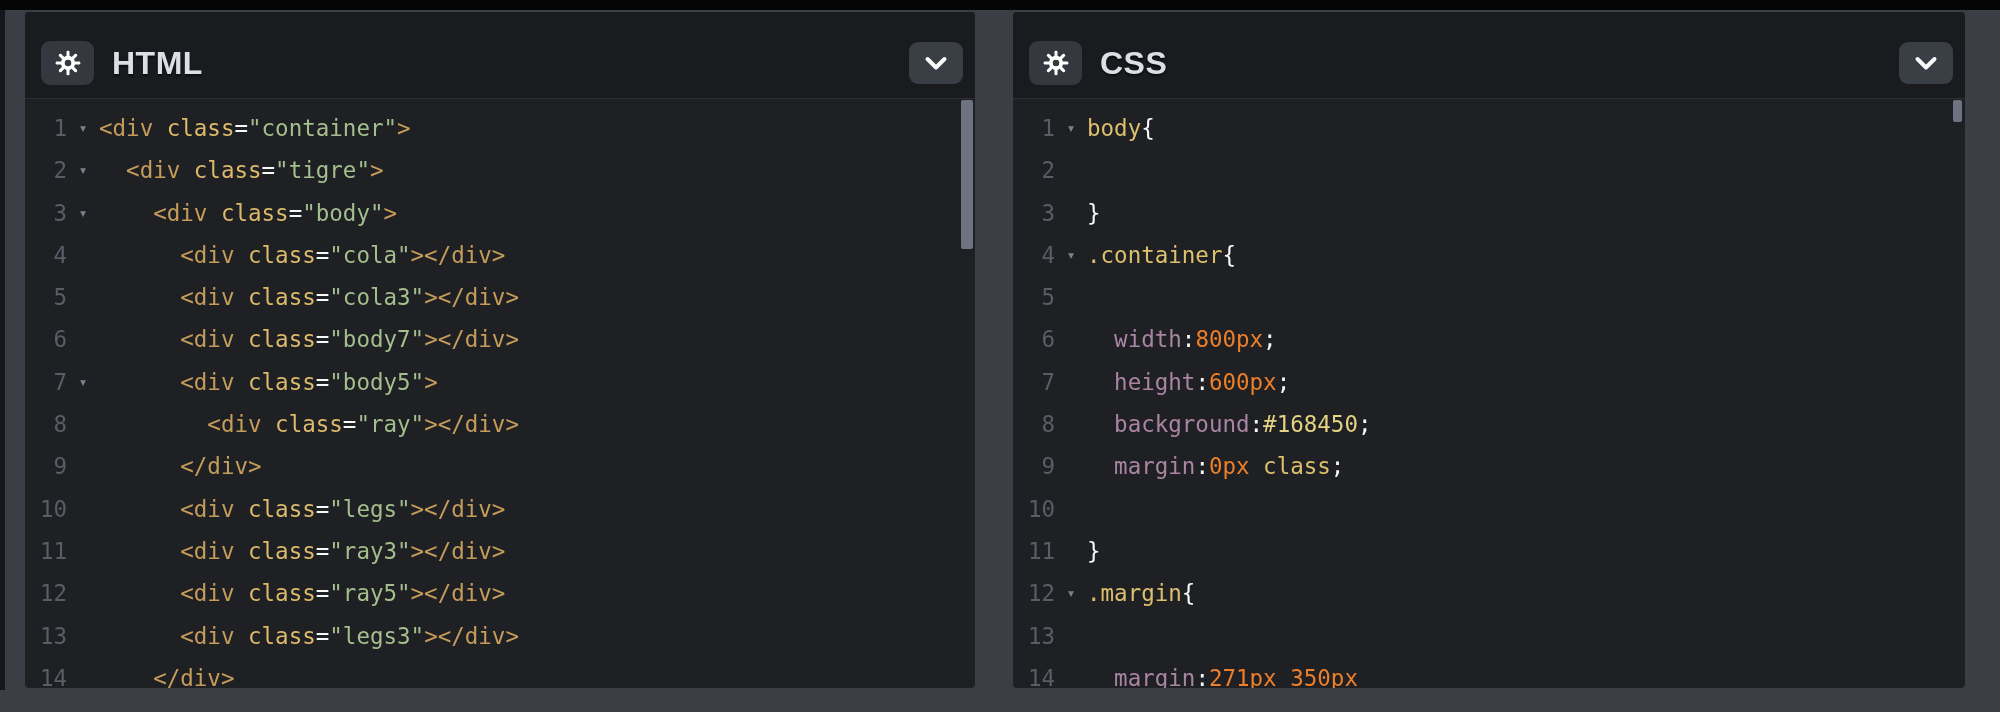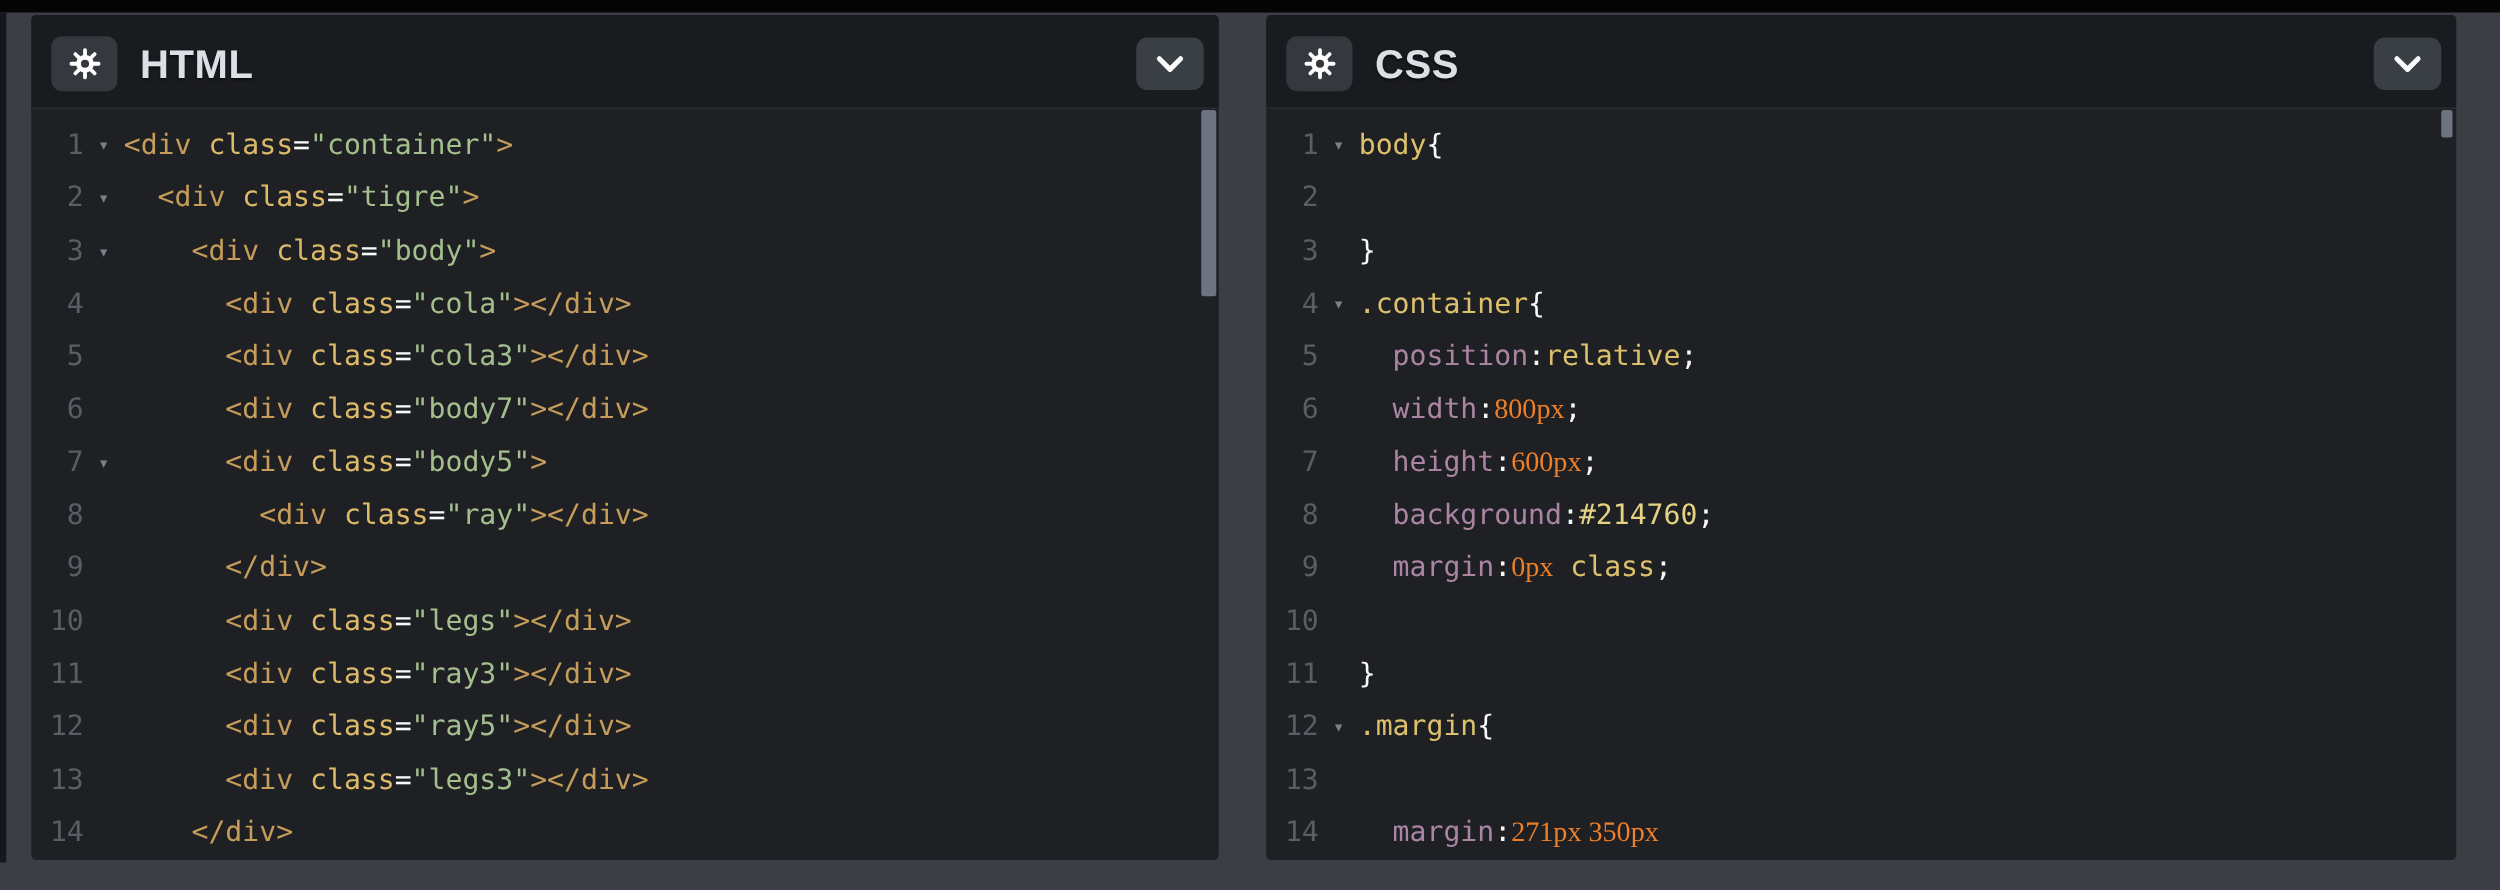--- a/index.html
+++ b/index.html
@@ -16,21 +16,21 @@
     position:absolute; top:12px; height:676px;
     background:var(--ui-panel_bg,#1e2024);
     border-radius:4px; overflow:hidden;
   }
   #panel-html { left:25px;  width:950px; }
   #panel-css  { left:1013px; width:952px; }
 
   .panel-header {
     height:70px; background:var(--ui-header_bg,#1a1b1f);
     border-bottom:1px solid #2c2f34;
-    display:flex; align-items:center; padding:4px 12px 0 16px;text-align:center;
+    display:flex; align-items:center; padding:16px 12px 0 16px;text-align:center;
   }
   .icon-btn {
     width:53px; height:44px; border:none; border-radius:9px;
     background:#35393f; display:flex; align-items:center; justify-content:center;
     cursor:pointer; flex:none; padding:0;
   }
   .collapse-btn { width:54px; height:42px; background:#3a3e45; }
   .panel-title {
     margin-left:18px; font-size:32px; font-weight:bold;
     color:#dce0e6; letter-spacing:0.5px;
@@ -49,21 +49,21 @@
   .code { white-space:pre; }
 
   .t-tag   { color:var(--c-tag,   #c59c5a);text-align:center; }
   .t-attr  { color:var(--c-attr,  #ddb96a); }
   .t-str   { color:var(--c-str,   #a4bf8d); }
   .t-punct { color:var(--c-punct, #f7f8f8); }
   .t-sel   { color:var(--c-sel,   #ddc06c); }
   .t-prop  { color:var(--c-prop,  #aa85a3); }
   .t-val   { color:var(--c-val,   #ddc06c); }
   .t-hex   { color:var(--c-hex,   #e5d282); }
-  .t-num   { color:var(--c-num,   #ec7f28);font-family:Liberation Serif, serif; }
+  .t-num   { color:var(--c-num,   #ec7f28); }
 
   .scroll-thumb { position:absolute; background:var(--ui-scrollbar,#6d7380); border-radius:2px; }
   #thumb-html { right:2px; top:1px; width:12px; height:149px; }
   #thumb-css  { right:3px; top:1px; width:9px;  height:22px; }
 </style>
 </head>
 <body>
 
 <div class="topbar"></div>
 <div class="left-edge"></div>
@@ -222,36 +222,35 @@
           <span class="code"><span class="t-punct">}</span></span>
         </div>
         <div class="line">
           <span class="ln">4</span>
           <span class="fold">▾</span>
           <span class="code"><span class="t-sel">.container</span><span class="t-punct">{</span></span>
         </div>
         <div class="line">
           <span class="ln">5</span>
           <span class="fold"></span>
-          <span class="code"><span class="t-prop">  position</span><span class="t-punct">:</span><span class="t-val">relative</span><span class="t-punct">;</span></span>
         </div>
         <div class="line">
           <span class="ln">6</span>
           <span class="fold"></span>
           <span class="code"><span class="t-prop">  width</span><span class="t-punct">:</span><span class="t-num">800px</span><span class="t-punct">;</span></span>
         </div>
         <div class="line">
           <span class="ln">7</span>
           <span class="fold"></span>
           <span class="code"><span class="t-prop">  height</span><span class="t-punct">:</span><span class="t-num">600px</span><span class="t-punct">;</span></span>
         </div>
         <div class="line">
           <span class="ln">8</span>
           <span class="fold"></span>
-          <span class="code"><span class="t-prop">  background</span><span class="t-punct">:</span><span class="t-hex">#214760</span><span class="t-punct">;</span></span>
+          <span class="code"><span class="t-prop">  background</span><span class="t-punct">:</span><span class="t-hex">#168450</span><span class="t-punct">;</span></span>
         </div>
         <div class="line">
           <span class="ln">9</span>
           <span class="fold"></span>
           <span class="code"><span class="t-prop">  margin</span><span class="t-punct">:</span><span class="t-num">0px</span><span class="t-val"> class</span><span class="t-punct">;</span></span>
         </div>
         <div class="line">
           <span class="ln">10</span>
           <span class="fold"></span>
           <span class="code"></span>

